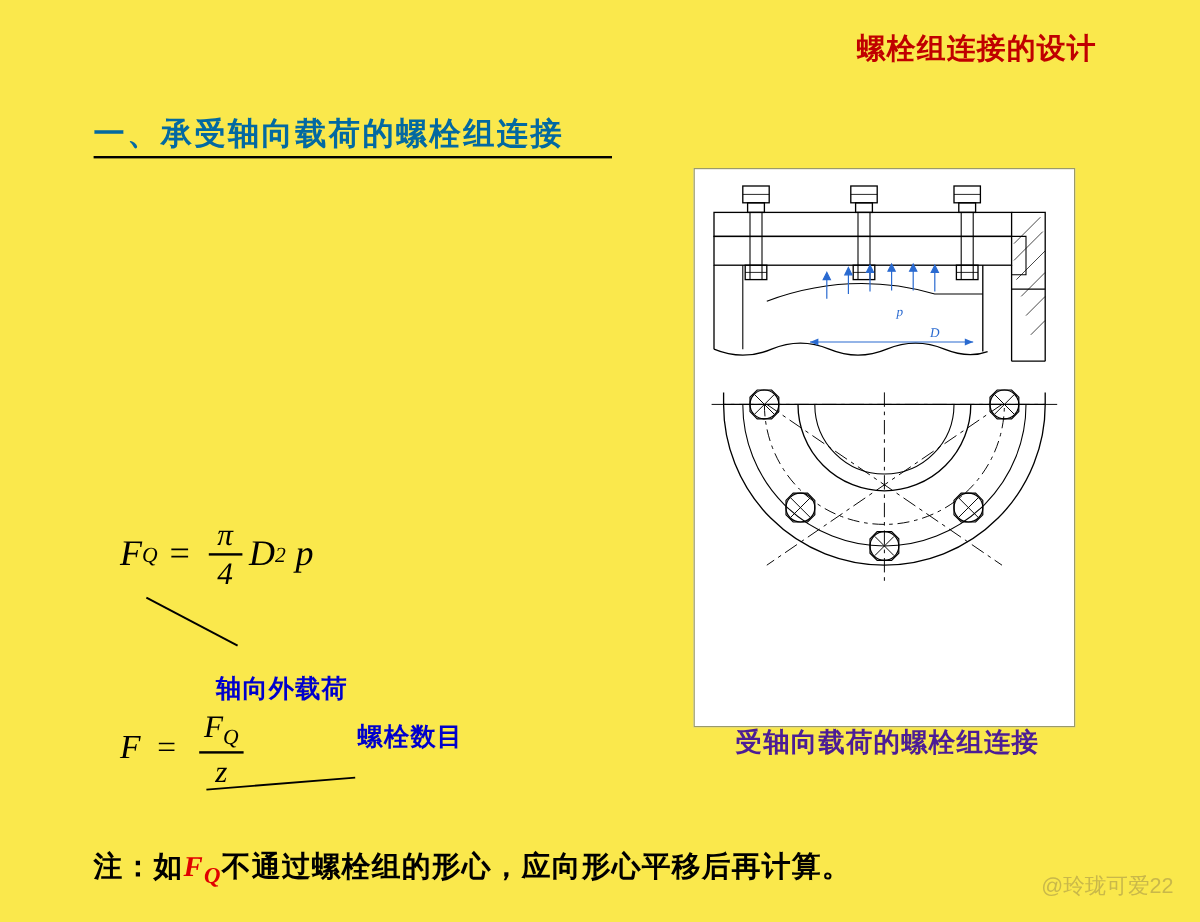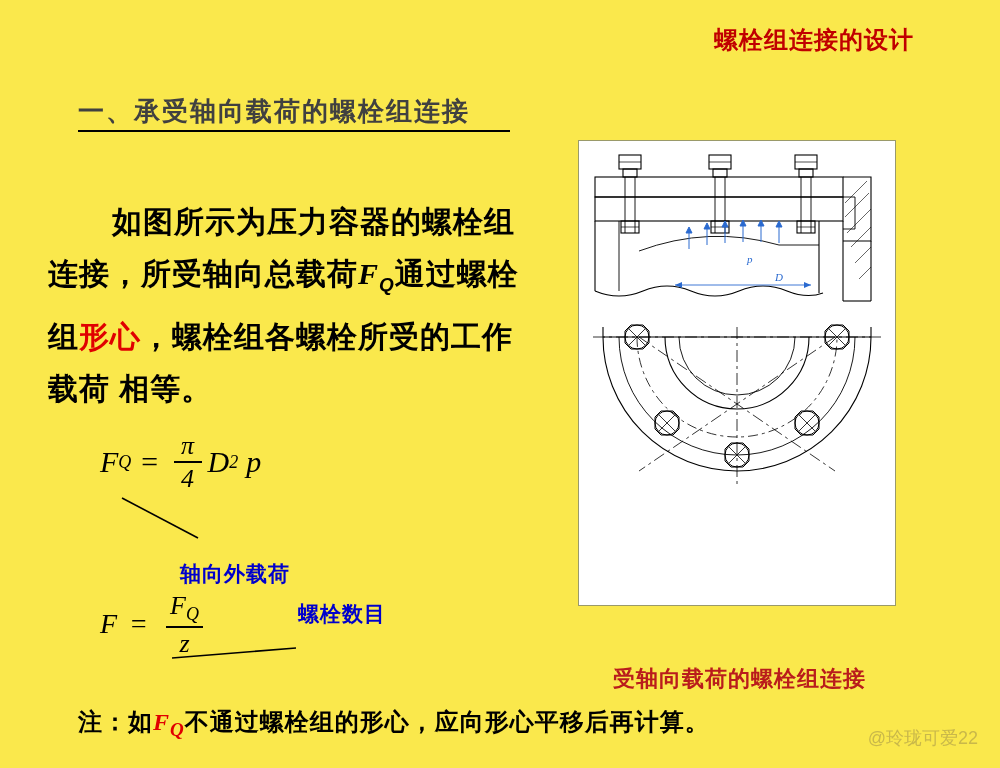--- a/index.html
+++ b/index.html
@@ -33,21 +33,21 @@
     letter-spacing: 1px;
     white-space: nowrap;
     padding-left: 40px;
   }
 
   
   .section-heading {
     position: absolute;
     left: 78px;
     top: 94px;
-    color: #404040;
+    color: #0369a1;
     font-size: 26px;
     font-weight: bold;
     letter-spacing: 2px;
     white-space: nowrap;
   }
   .section-underline {
     position: absolute;
     left: 78px;
     top: 130px;
     width: 432px;
@@ -148,22 +148,22 @@
     top: 140px;
     width: 316px;
     height: 464px;
     background: #FFFFFF;
     border: 1px solid #9a9a6a;
     overflow: hidden;
   }
   .figure-caption {
     position: absolute;
     left: 613px;
-    top: 664px;
-    color: #b91c1c;
+    top: 604px;
+    color: #4c1d95;
     font-size: 22px;
     font-weight: bold;
     letter-spacing: 1px;
     white-space: nowrap;
   }
 
   
   .footer-note {
     position: absolute;
     left: 78px;
@@ -192,32 +192,20 @@
 </head>
 <body>
 
 <div class="slide">
 
   <div class="header-title">螺栓组连接的设计</div>
 
   <div class="section-heading">一、承受轴向载荷的螺栓组连接</div>
   <div class="section-underline"></div>
 
-  <div class="body-text">
-    <div>
-      <span class="indent"></span><span>如图所示为压力容器的螺栓组</span>
-    </div>
-    <div>
-      <span>连接，所受轴向总载荷</span><span class="ital">F</span><span class="sub">Q</span><span>通过螺栓</span>
-    </div>
-    <div>
-      <span>组</span><span class="hl-red">形心</span><span>，螺栓组各螺栓所受的工作</span>
-    </div>
-    <div>载荷  相等。</div>
-  </div>
 
   <div class="formula1">
     <span>F</span>
       <span class="subi">Q</span>
     <span style="margin:0 8px">=</span>
     <span class="frac">
       <span class="num">π</span>
       <span class="bar"></span>
       <span class="den">4</span>
     </span>

